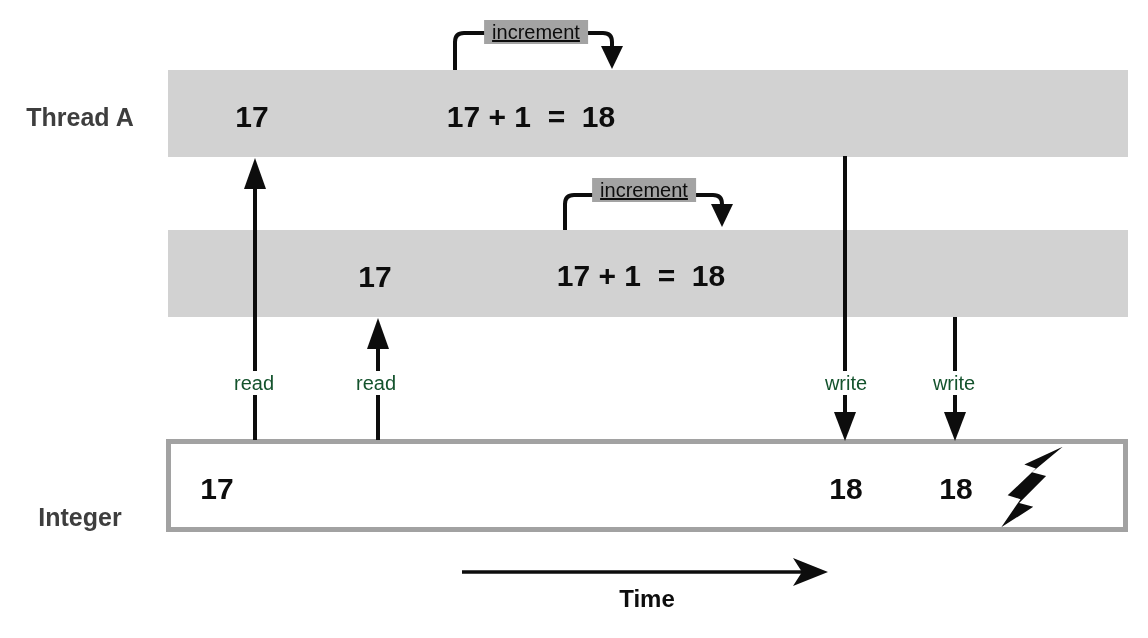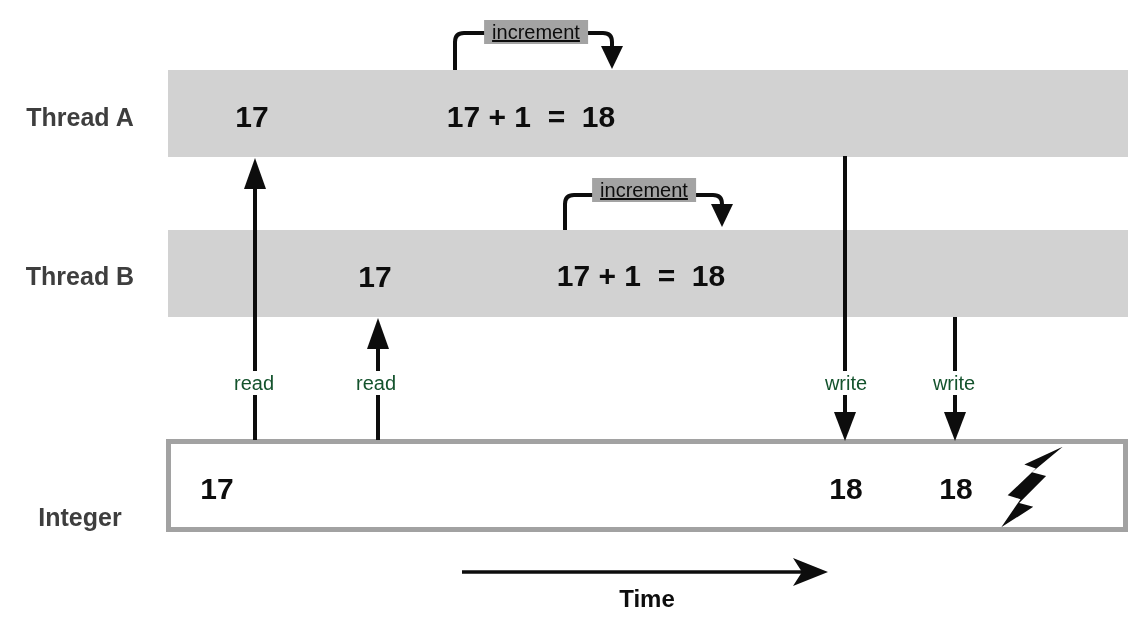--- a/index.html
+++ b/index.html
@@ -90,21 +90,20 @@
     z-index:5;
     pointer-events:none;
   }
 </style>
 </head>
 <body>
 
 <div id="canvas">
 
   <div class="row-label" style="top:103px;">Thread A</div>
-  <div class="row-label" style="top:262px;">Thread B</div>
   <div class="row-label" style="top:503px;">Integer</div>
 
   <div class="thread-bar" style="top:70px;"></div>
   <div class="thread-bar" style="top:230px;"></div>
 
   <div id="integer-box"></div>
 
   <div class="bar-text" style="left:252px;top:117px;">17</div>
   <div class="bar-text" style="left:531px;top:117px;">17 + 1  =  18</div>
 

